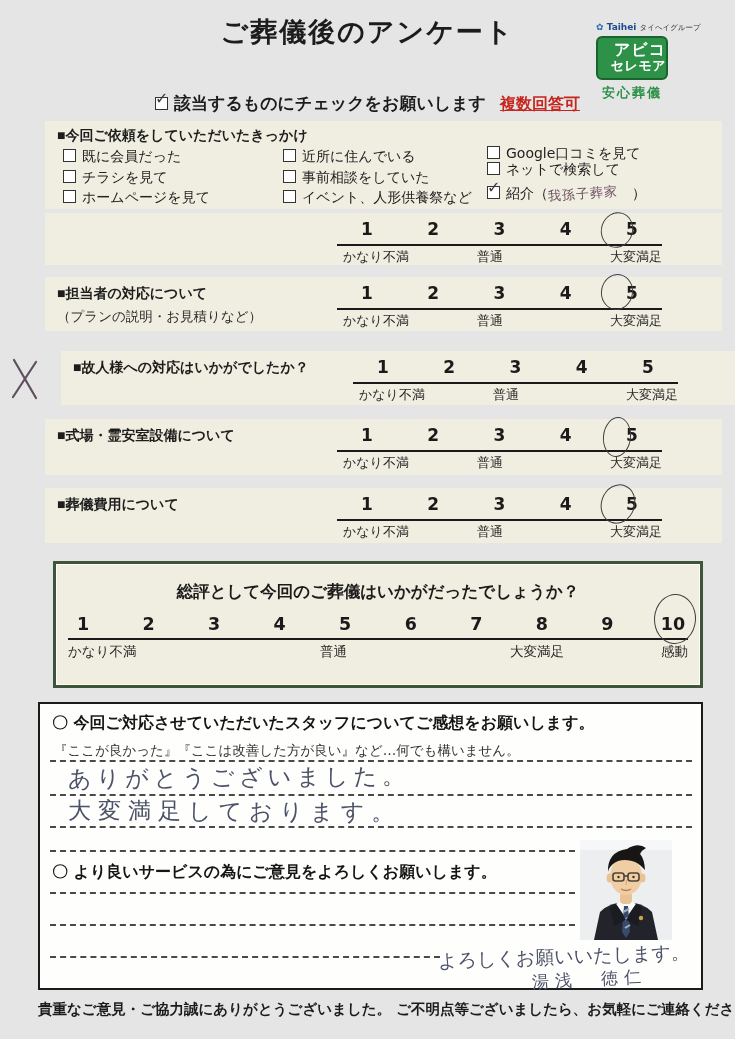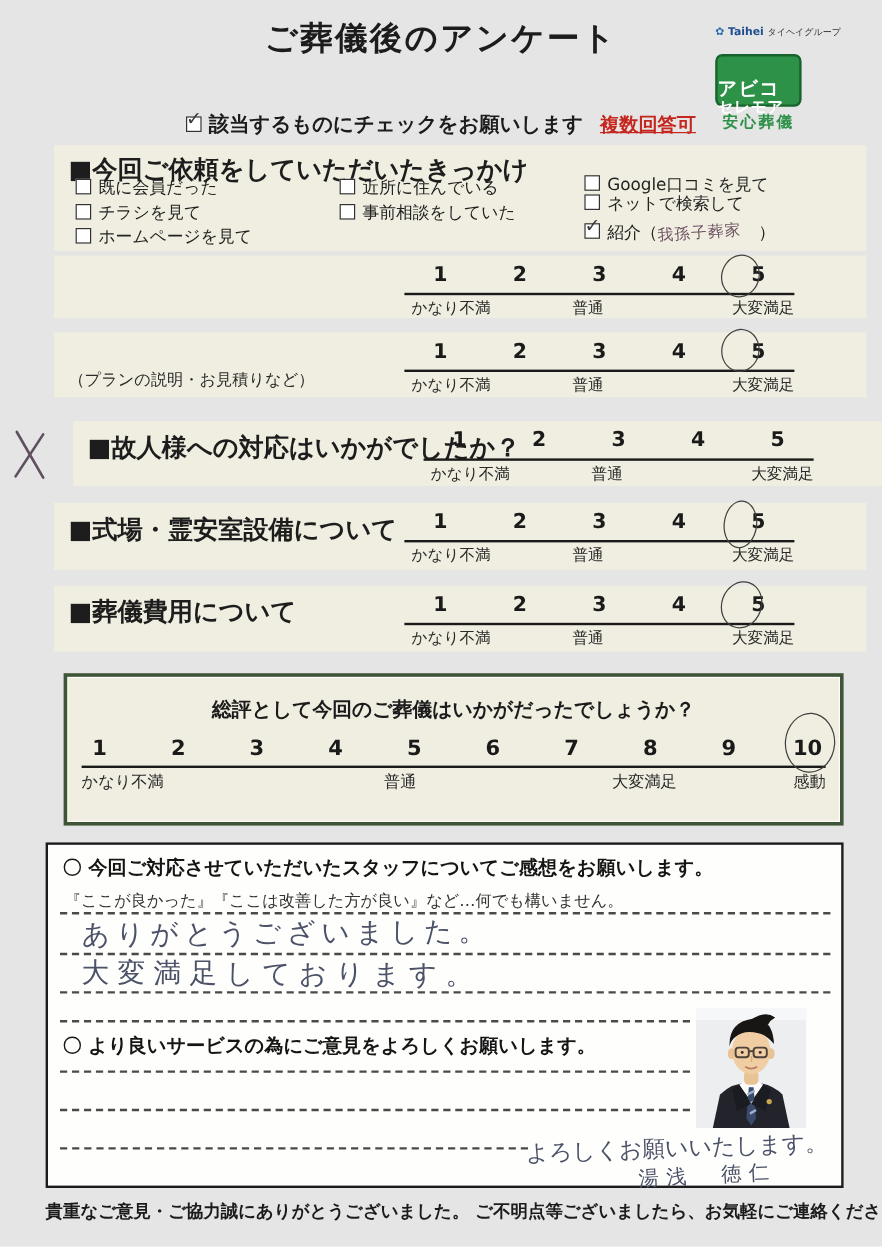--- a/index.html
+++ b/index.html
@@ -34,30 +34,30 @@
   .cb.checked::after {
     content:"✓"; position:absolute; left:-1px; top:-9px; font-size:16px;
     color:#3a3a3a; font-weight:bold;
   }
   
   .logo { position:absolute; left:596px; top:22px; width:110px; }
   .logo .taihei { font-size:9px; font-weight:bold; color:#1b4d8f; white-space:nowrap; }
   .logo .taihei .gear { color:#2a6fb5; font-size:9px; }
   .logo .taihei .grp { color:#333; font-weight:normal; font-size:7.5px; }
   .logo .greenbox {
-    margin-top:13px; width:72px; height:44px; background:#2e9148;
-    border:2px solid #17652d; border-radius:6px; color:#fff; text-align:left;
-    font-weight:bold; padding-top:18px; line-height:1.15;
+    margin-top:3px; width:72px; height:44px; background:#2e9148;
+    border:2px solid #17652d; border-radius:6px; color:#fff; text-align:right;
+    font-weight:bold; padding-top:3px; line-height:1.15;
   }
   .logo .greenbox .l1 { font-size:16px; letter-spacing:1px; }
   .logo .greenbox .l2 { font-size:13px; letter-spacing:0.5px; }
   .logo .tagline { width:72px; text-align:center; margin-top:4px; font-size:13px; font-weight:bold; color:#2e9148; letter-spacing:2px; }
   
   .block { position:absolute; left:45px; width:677px; background:#f0eee0; }
-  .block .btitle { position:absolute; left:12px; top:8px; font-size:21px; font-weight:bold; color:#1d1d1d; white-space:nowrap; }
+  .block .btitle { position:absolute; left:12px; top:8px; font-size:14px; font-weight:bold; color:#1d1d1d; white-space:nowrap;font-family:Liberation Serif, serif; }
   .block .bnote  { position:absolute; left:12px; top:31px; font-size:13.5px; color:#2a2a2a; white-space:nowrap; }
   
   #q1 { top:121px; height:88px; }
   #q1 .btitle { top:6px; }
   .cbitem { position:absolute; font-size:14px; white-space:nowrap; color:#222; }
   .hwref {
     font-family:"DejaVu Serif","Liberation Serif",serif;
     color:#6d4f63; font-size:13px; display:inline-block;
     transform:rotate(-4deg); letter-spacing:1px;
   }
@@ -138,20 +138,21 @@
     <div class="tagline">安心葬儀</div>
   </div>
 
   <div class="block" id="q1">
     <div class="btitle">■今回ご依頼をしていただいたきっかけ</div>
     <div class="cbitem" style="left:18px;top:27px;"><span class="cb"></span><span>既に会員だった</span></div>
     <div class="cbitem" style="left:18px;top:48px;"><span class="cb"></span><span>チラシを見て</span></div>
     <div class="cbitem" style="left:18px;top:68px;"><span class="cb"></span><span>ホームページを見て</span></div>
     <div class="cbitem" style="left:238px;top:27px;"><span class="cb"></span><span>近所に住んでいる</span></div>
     <div class="cbitem" style="left:238px;top:48px;"><span class="cb"></span><span>事前相談をしていた</span></div>
+    <div class="cbitem" style="left:238px;top:68px;"><span class="cb"></span><span>イベント、人形供養祭など</span></div>
     <div class="cbitem" style="left:442px;top:24px;"><span class="cb"></span><span>Google口コミを見て</span></div>
     <div class="cbitem" style="left:442px;top:40px;"><span class="cb"></span><span>ネットで検索して</span></div>
     <div class="cbitem" style="left:442px;top:64px;"><span class="cb checked"></span><span>紹介（</span><span class="hwref">我孫子葬家</span><span style="margin-left:14px;">）</span></div>
   </div>
 
   <div class="block" id="q2">
     <div class="scale5">
       <div class="nums">
         <span class="num">1</span>
         <span class="num">2</span>
@@ -161,20 +162,21 @@
       </div>
       <div class="rline"></div>
       <span class="slabel low">かなり不満</span>
       <span class="slabel mid">普通</span>
       <span class="slabel high">大変満足</span>
       <div class="circle" style="transform:rotate(18deg);"></div>
     </div>
   </div>
 
   <div class="block" id="q3">
+    <div class="btitle">■担当者の対応について</div>
     <div class="bnote">（プランの説明・お見積りなど）</div>
     <div class="scale5">
       <div class="nums">
         <span class="num">1</span>
         <span class="num">2</span>
         <span class="num">3</span>
         <span class="num">4</span>
         <span class="num">5</span>
       </div>
       <div class="rline"></div>

